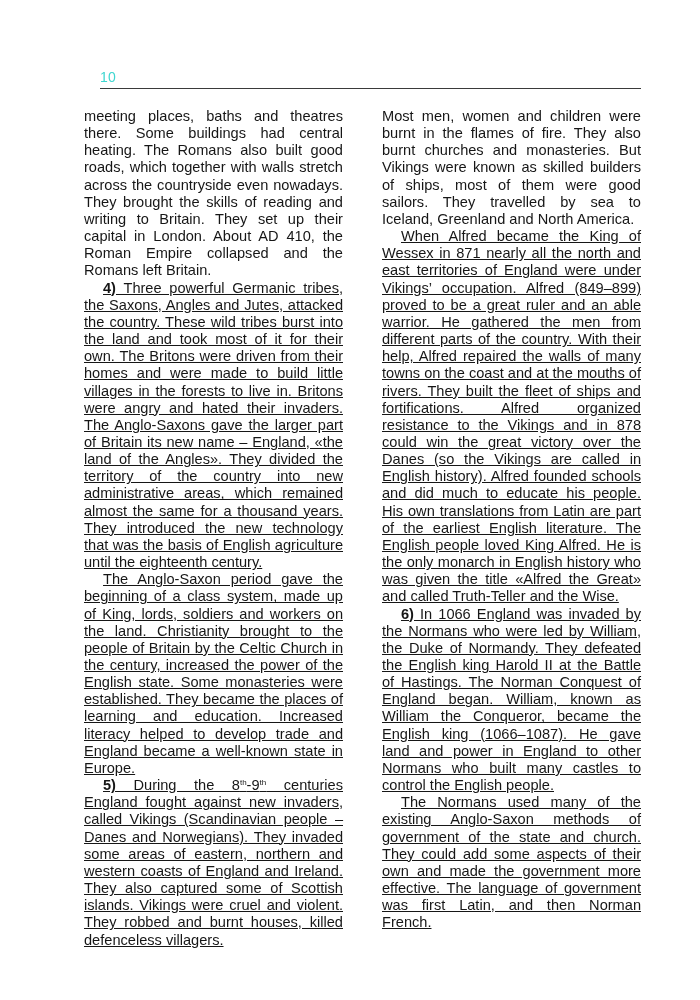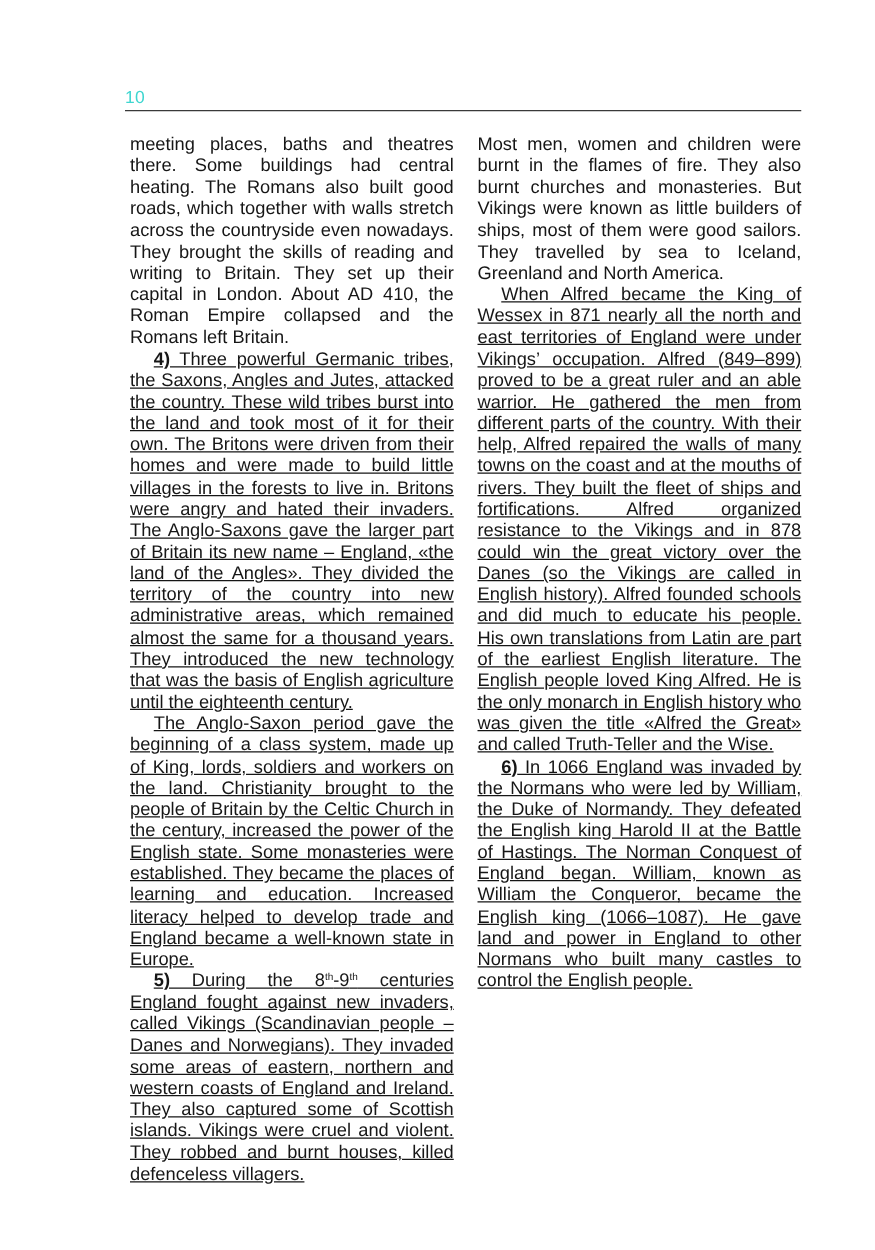--- a/index.html
+++ b/index.html
@@ -12,21 +12,21 @@
   .page-number {
     position: absolute; left: 0; top: 1px;
     font-family: "Liberation Sans", sans-serif; font-size: 14px;
     color: #3fd6d0; letter-spacing: 0.2px;
   }
   .col {
     position: absolute; top: 108px; width: 259px;
     font-family: "Liberation Sans", sans-serif; font-size: 14.6px;
     line-height: 17.15px; color: #161616;
   }
-  .col.left { left: 104px; }
+  .col.left { left: 84px; }
   .col.right { left: 382px; }
   .col p { margin: 0; text-align: justify; hyphens: none; }
   .col p.indent { text-indent: 19px; text-decoration: underline; }
   .num { font-weight: bold; }
   sup { font-size: 8px; line-height: 0; vertical-align: 5px; }
 </style>
 </head>
 <body>
 
 <div class="page">
@@ -35,17 +35,18 @@
   </div>
 
   <div class="col left">
     <p>meeting places, baths and theatres there. Some buildings had central heating. The Romans also built good roads, which together with walls stretch across the countryside even nowadays. They brought the skills of reading and writing to Britain. They set up their capital in London. About AD 410, the Roman Empire collapsed and the Romans left Britain.</p>
     <p class="indent"><span class="num">4)</span><span> Three powerful Germanic tribes, the Saxons, Angles and Jutes, attacked the country. These wild tribes burst into the land and took most of it for their own. The Britons were driven from their homes and were made to build little villages in the forests to live in. Britons were angry and hated their invaders. The Anglo-Saxons gave the larger part of Britain its new name – England, «the land of the Angles». They divided the territory of the country into new administrative areas, which remained almost the same for a thousand years. They introduced the new technology that was the basis of English agriculture until the eighteenth century.</span></p>
     <p class="indent">The Anglo-Saxon period gave the beginning of a class system, made up of King, lords, soldiers and workers on the land. Christianity brought to the people of Britain by the Celtic Church in the century, increased the power of the English state. Some monasteries were established. They became the places of learning and education. Increased literacy helped to develop trade and England became a well-known state in Europe.</p>
     <p class="indent"><span class="num">5)</span><span> During the 8</span><sup>th</sup><span>-9</span><sup>th</sup><span> centuries England fought against new invaders, called Vikings (Scandinavian people – Danes and Norwegians). They invaded some areas of eastern, northern and western coasts of England and Ireland. They also captured some of Scottish islands. Vikings were cruel and violent. They robbed and burnt houses, killed defenceless villagers.</span></p>
   </div>
 
   <div class="col right">
-    <p>Most men, women and children were burnt in the flames of fire. They also burnt churches and monasteries. But Vikings were known as little builders of ships, most of them were good sailors. They travelled by sea to Iceland, Greenland and North America.</p>
+    <p>Most men, women and children were burnt in the flames of fire. They also burnt churches and monasteries. But Vikings were known as skilled builders of ships, most of them were good sailors. They travelled by sea to Iceland, Greenland and North America.</p>
     <p class="indent">When Alfred became the King of Wessex in 871 nearly all the north and east territories of England were under Vikings’ occupation. Alfred (849–899) proved to be a great ruler and an able warrior. He gathered the men from different parts of the country. With their help, Alfred repaired the walls of many towns on the coast and at the mouths of rivers. They built the fleet of ships and fortifications. Alfred organized resistance to the Vikings and in 878 could win the great victory over the Danes (so the Vikings are called in English history). Alfred founded schools and did much to educate his people. His own translations from Latin are part of the earliest English literature. The English people loved King Alfred. He is the only monarch in English history who was given the title «Alfred the Great» and called Truth-Teller and the Wise.</p>
     <p class="indent"><span class="num">6)</span><span> In 1066 England was invaded by the Normans who were led by William, the Duke of Normandy. They defeated the English king Harold II at the Battle of Hastings. The Norman Conquest of England began. William, known as William the Conqueror, became the English king (1066–1087). He gave land and power in England to other Normans who built many castles to control the English people.</span></p>
+    <p class="indent">The Normans used many of the existing Anglo-Saxon methods of government of the state and church. They could add some aspects of their own and made the government more effective. The language of government was first Latin, and then Norman French.</p>
   </div>
 </div>
 
 </body></html>

